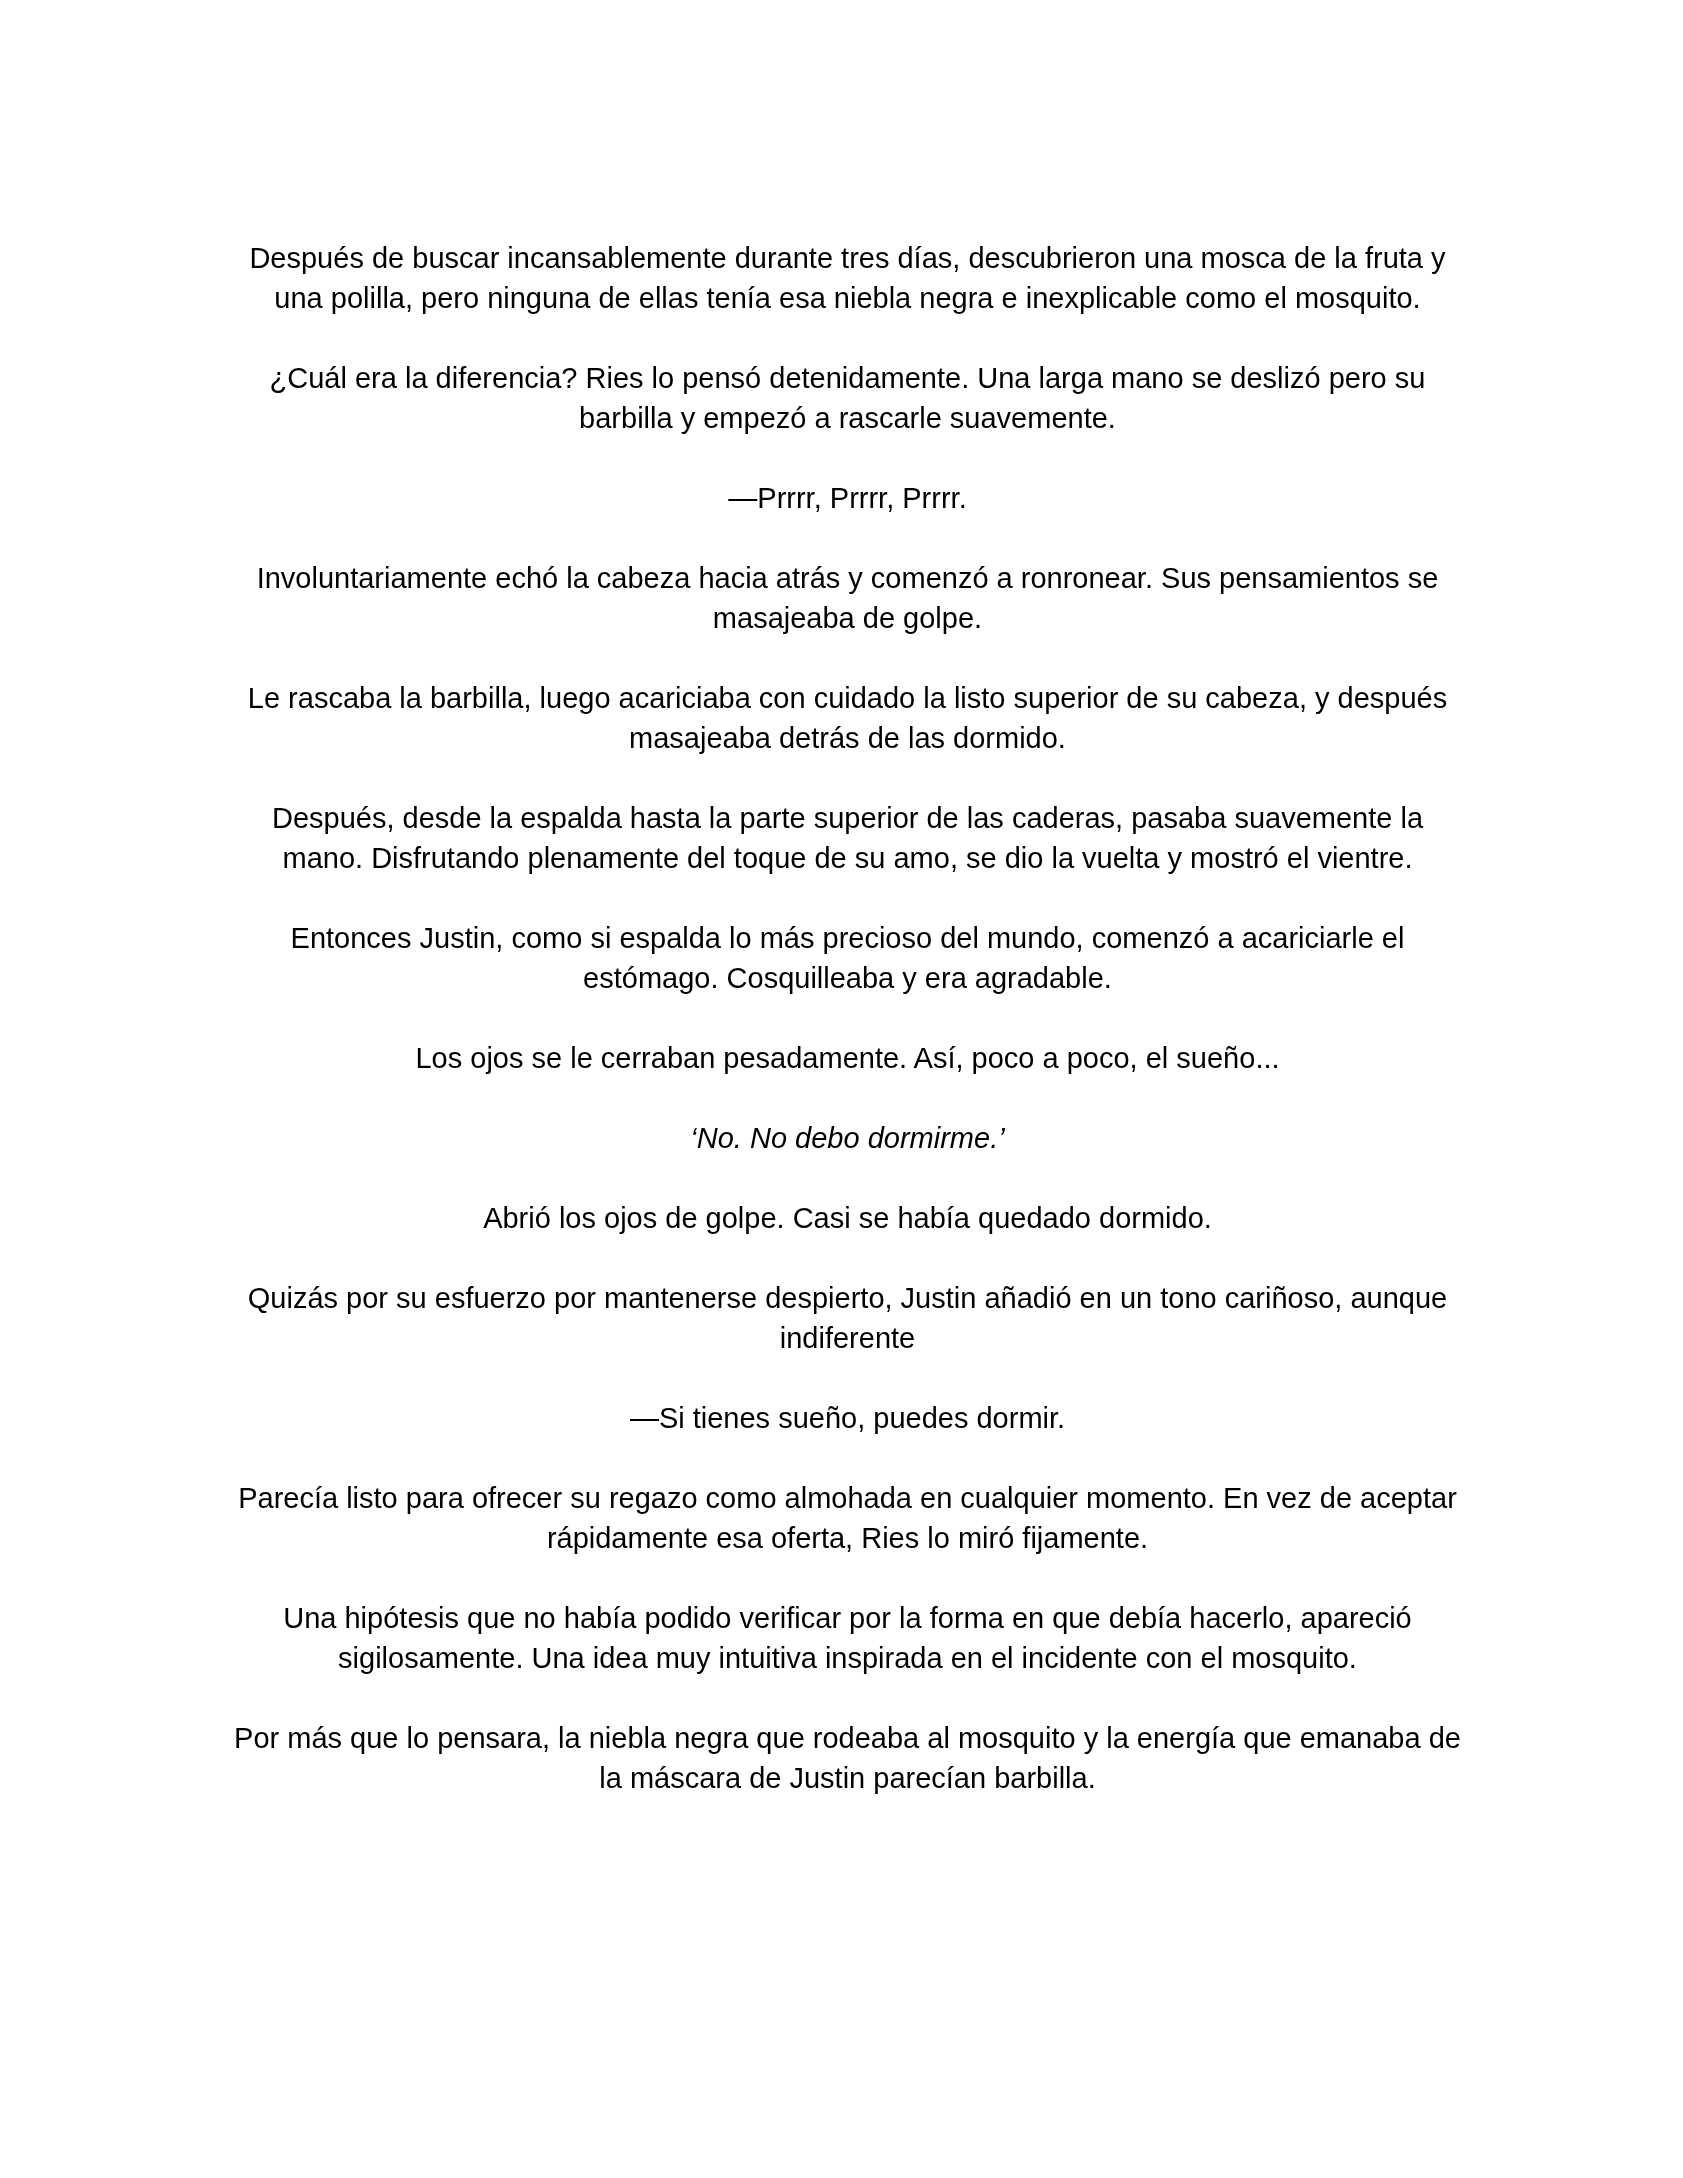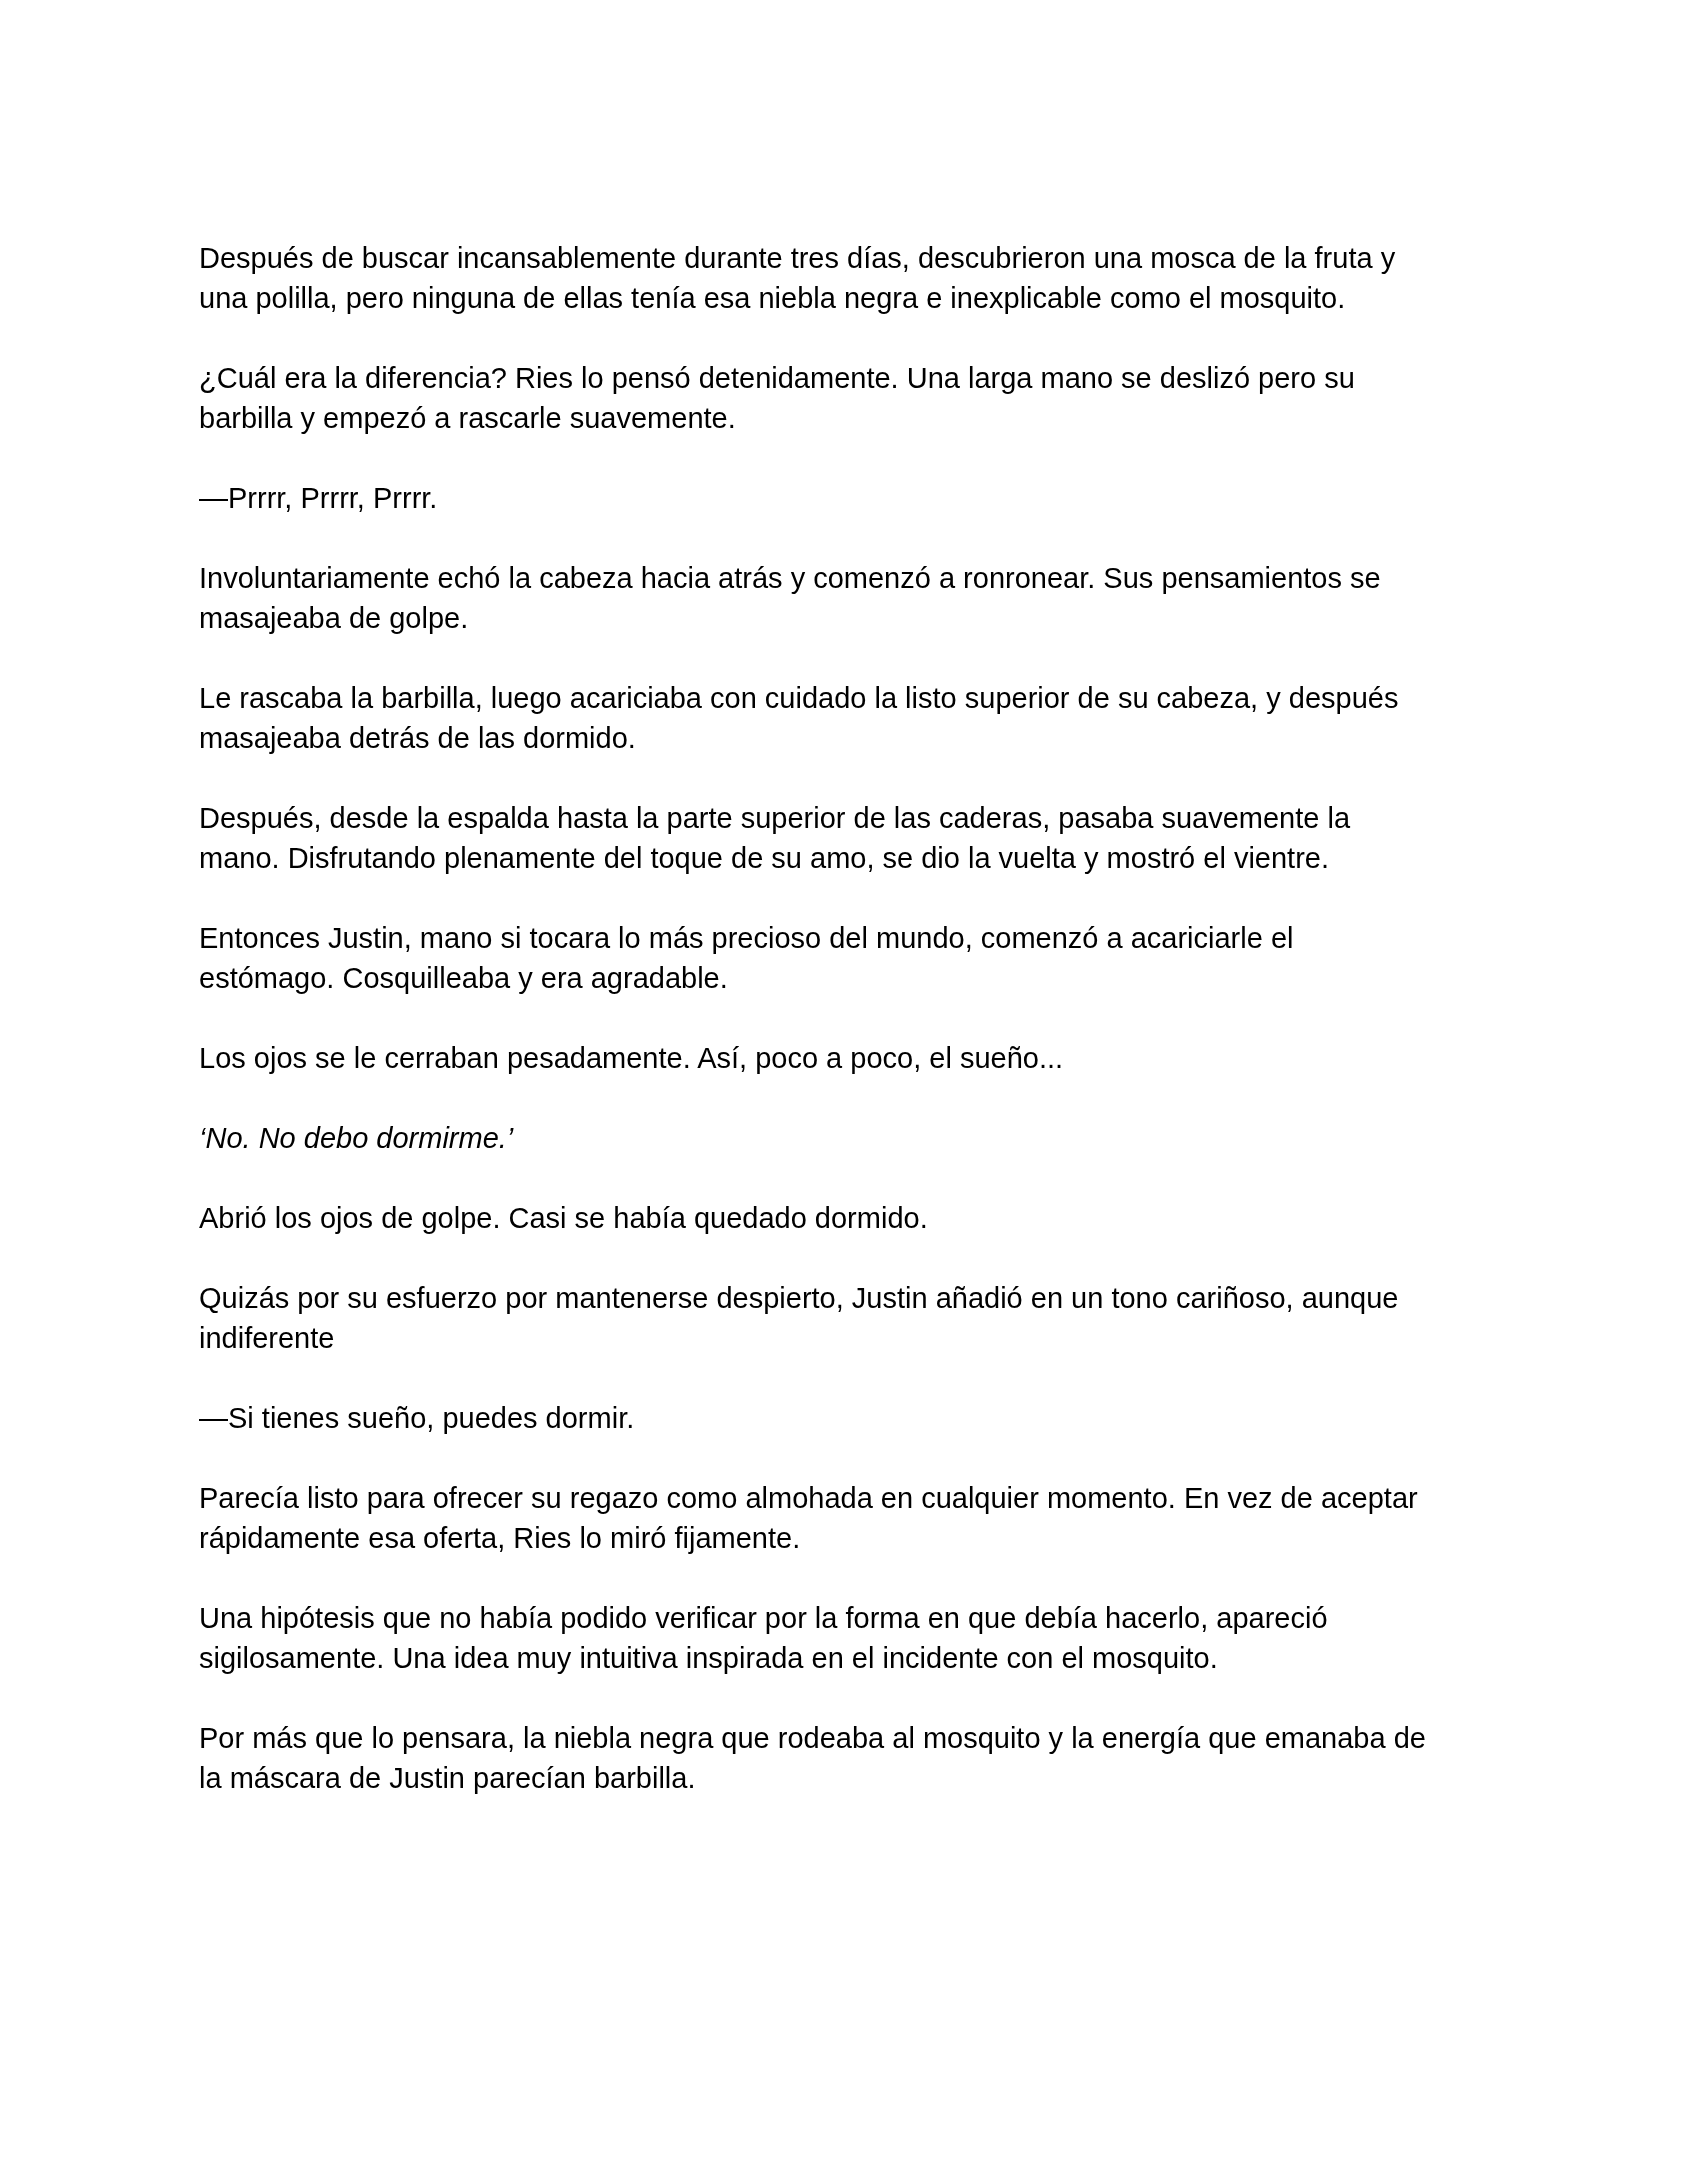--- a/index.html
+++ b/index.html
@@ -21,20 +21,21 @@
     left: 199px;
     top: 238px;
     width: 1297px;
     font-size: 29px;
     line-height: 40px;
     letter-spacing: 0;
   }
   p.para {
     margin: 0 0 40px 0;
     padding: 0;
+    text-align: center;
   }
   p.para:last-child {
     margin-bottom: 12px;
   }
   p.para.italic {
     font-style: italic;
   }
   .line {
     display: block;
     white-space: pre;
@@ -70,21 +71,21 @@
       <span class="line">Le rascaba la barbilla, luego acariciaba con cuidado la listo superior de su cabeza, y después</span>
       <span class="line">masajeaba detrás de las dormido.</span>
     </p>
 
     <p class="para">
       <span class="line">Después, desde la espalda hasta la parte superior de las caderas, pasaba suavemente la</span>
       <span class="line">mano. Disfrutando plenamente del toque de su amo, se dio la vuelta y mostró el vientre.</span>
     </p>
 
     <p class="para">
-      <span class="line">Entonces Justin, mano si tocara lo más precioso del mundo, comenzó a acariciarle el</span>
+      <span class="line">Entonces Justin, como si espalda lo más precioso del mundo, comenzó a acariciarle el</span>
       <span class="line">estómago. Cosquilleaba y era agradable.</span>
     </p>
 
     <p class="para">
       <span class="line">Los ojos se le cerraban pesadamente. Así, poco a poco, el sueño...</span>
     </p>
 
     <p class="para italic">
       <span class="line">‘No. No debo dormirme.’</span>
     </p>

